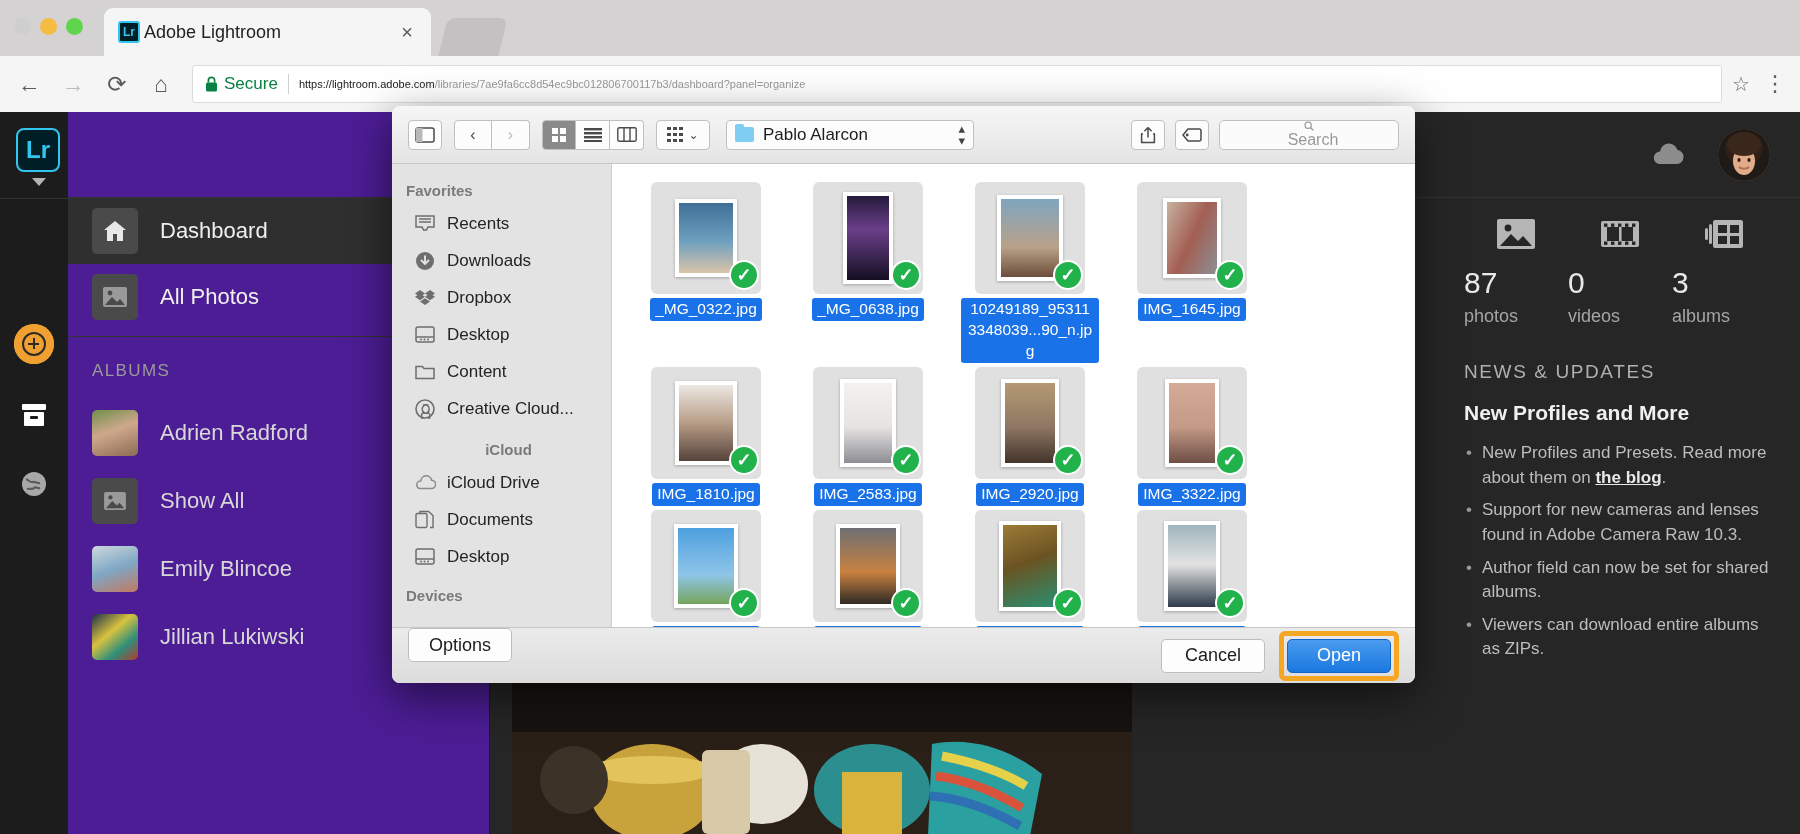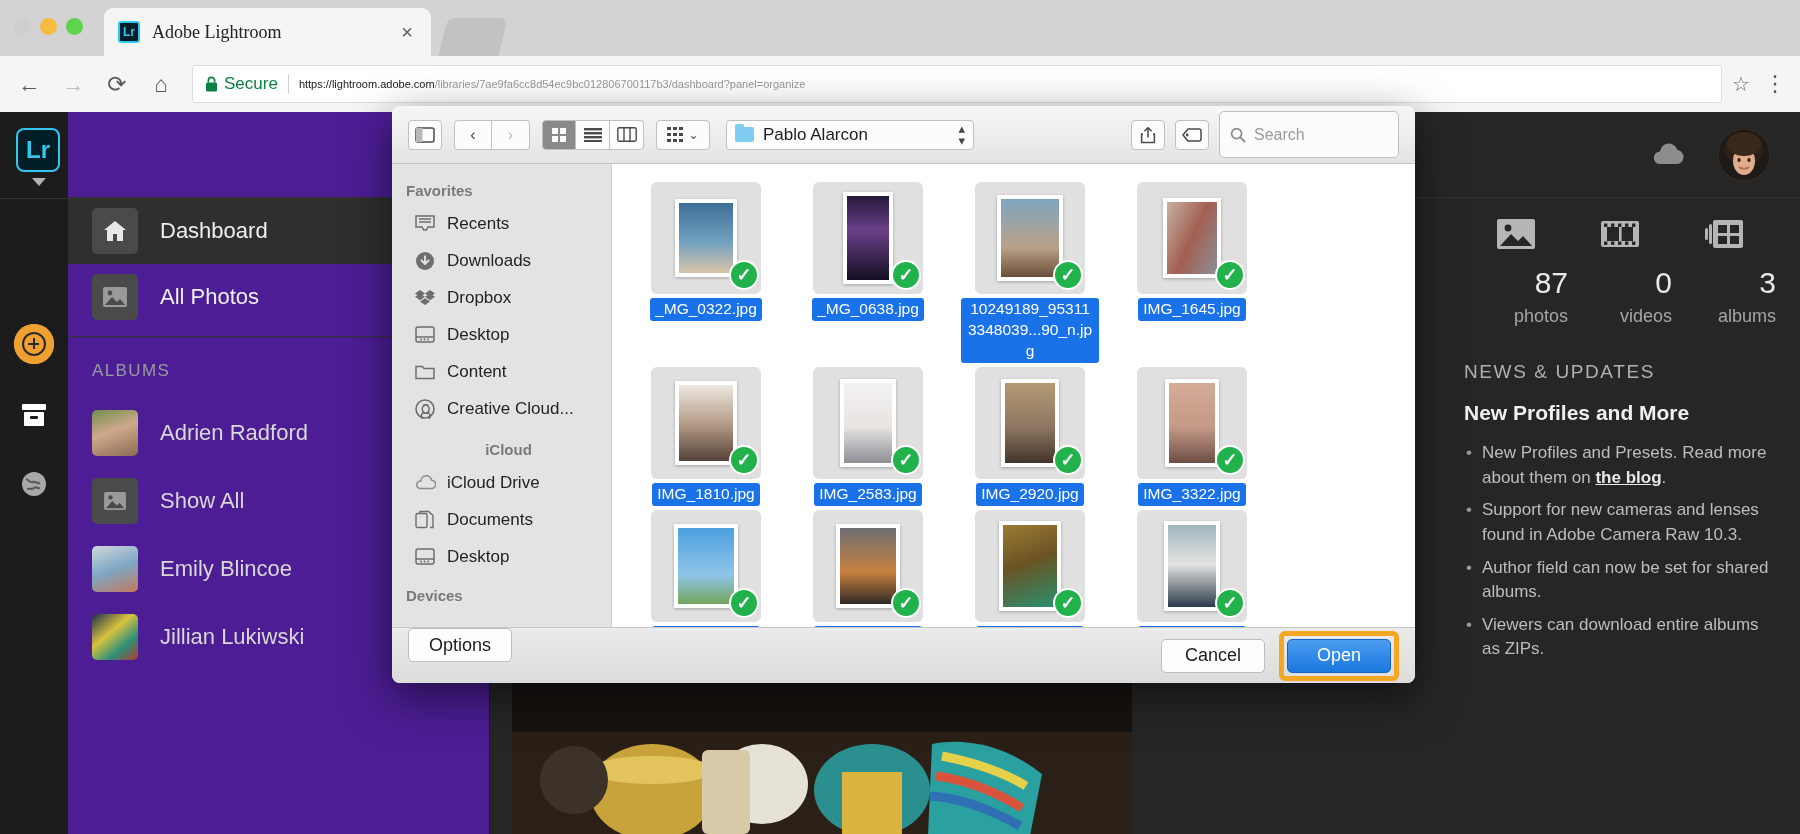--- a/index.html
+++ b/index.html
@@ -27,22 +27,22 @@
     background: #f6f5f5; border-radius: 9px 9px 0 0;
     display: flex; align-items: center; padding: 0 14px;
   }
   .tab-favicon {
     width: 22px; height: 22px; background: #001e26; border: 2px solid #31c5f0;
     border-radius: 3px; color: #31c5f0; font-size: 12px; font-weight: bold;
     display: flex; align-items: center; justify-content: center; flex: none;
     line-height: 1;
   }
   .tab-title {
-    margin-left: 12px; font-size: 18px; color: #222; white-space: nowrap;
-    overflow: hidden; flex: 1; font-family: Liberation Serif, serif;
+    margin-left: 4px; font-size: 18px; color: #222; white-space: nowrap;
+    overflow: hidden; flex: 1;
   }
   .tab-close { font-size: 20px; color: #5a5a5a; cursor: pointer; padding: 0 4px; }
   .tab-ghost {
     position: absolute; left: 443px; top: 18px; width: 60px; height: 38px;
     background: #c3c1c2; border-radius: 8px 8px 0 0;
     transform: skewX(-14deg);
   }
 
   .browser-urlbar {
     position: absolute; left: 0; top: 56px; width: 1800px; height: 56px;
@@ -166,21 +166,21 @@
   
   .right-panel {
     position: absolute; right: 0; top: 86px; width: 360px; bottom: 0;
     background: #262626; padding: 0 24px;
   }
   .panel-head {
     font-size: 19px; color: #b0b0b0; letter-spacing: 1.6px;
     padding: 24px 0 10px 0;
   }
   .stats-row { display: flex; padding-top: 14px; }
-  .stat { flex: 1; text-align: right; }
+  .stat { flex: 1; text-align: left; }
   .stat-ico { color: #b5b5b5; display: flex; justify-content: center; height: 44px; align-items: center; }
   .stat-num { font-size: 30px; color: #e8e8e8; margin-top: 10px; }
   .stat-lbl { font-size: 18px; color: #a5a5a5; margin-top: 6px; }
   .news-date { font-size: 17px; color: #a8a8a8; margin-top: 2px; }
   .news-title { font-size: 21px; color: #f0f0f0; font-weight: bold; margin-top: 8px; }
   .news-list { margin-top: 16px; list-style: none; }
   .news-list li {
     font-size: 17px; color: #bdbdbd; line-height: 1.45; margin-bottom: 8px;
     padding-left: 18px; position: relative;
   }
@@ -224,23 +224,23 @@
     position: relative;
   }
   .folder-ico:before {
     content:""; position:absolute; left:0; top:-3px; width:9px; height:4px;
     background:#7fcdf2; border-radius:2px 2px 0 0;
   }
   .path-name { margin-left: 9px; font-size: 17px; color: #1d1d1d; flex: 1; }
   .stepper { color: #444; font-size: 13px; line-height: 0.85; text-align: center; }
   .tb-right { margin-left: auto; display: flex; align-items: center; gap: 10px; }
   .search-box {
-    width: 180px; height: 47px; background: #fbfbfb;
+    width: 180px; height: 30px; background: #fbfbfb;
     border: 1px solid #c0c0c0; border-radius: 5px;
-    display: flex; align-items: center; padding: 0 10px;
+    display: flex; align-items: center; padding: 0 10px; flex-direction: column;
   }
   .search-ph { margin-left: 8px; font-size: 16px; color: #9a9a9a; }
 
   .dlg-body { display: flex; height: 463px; }
   .dlg-sidebar {
     width: 220px; background: #e3e3e3; border-right: 1px solid #cfcfcf;
     padding-top: 12px; overflow: hidden;
   }
   .sb-head {
     font-size: 15px; color: #7a7a7a; font-weight: bold; padding: 6px 0 6px 14px;

